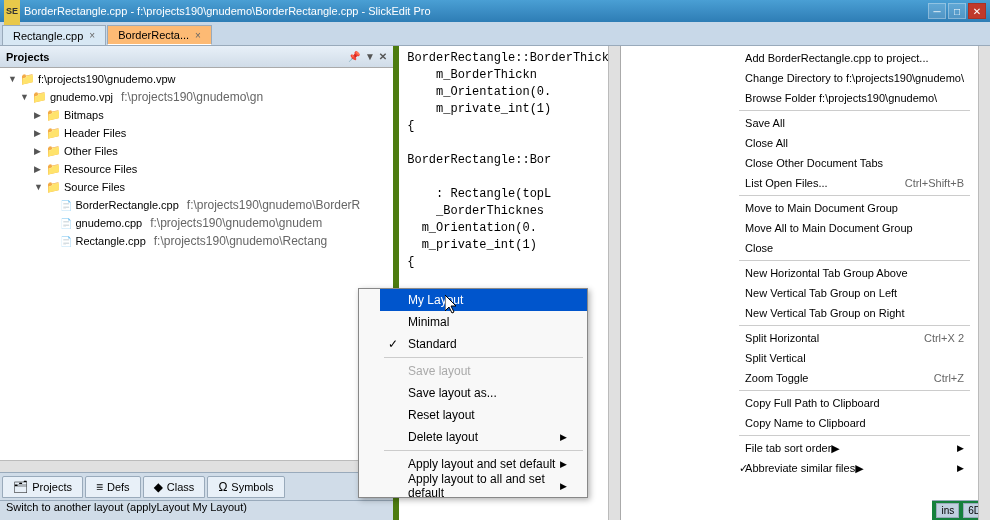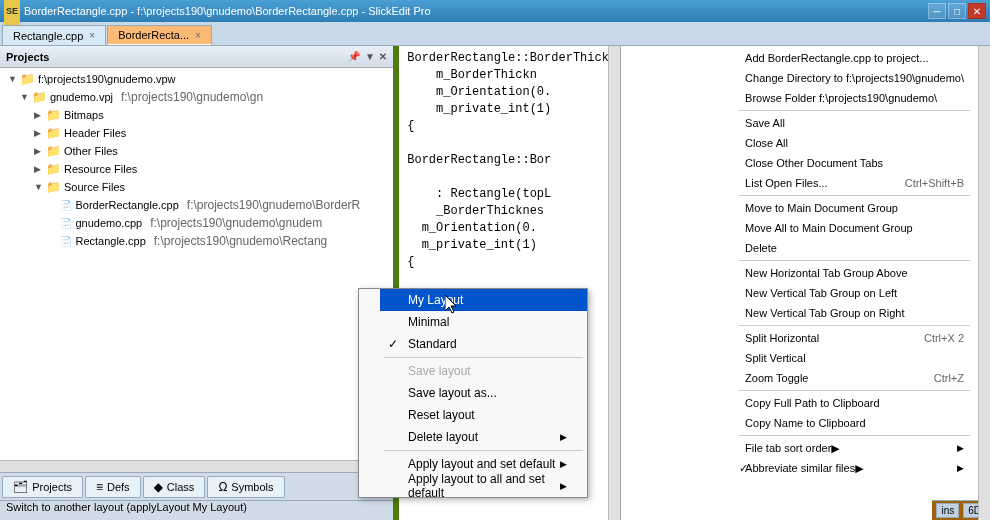--- a/index.html
+++ b/index.html
@@ -228,21 +228,21 @@
     }
     .right-menu-item.has-arrow::after { content: '▶'; margin-left: auto; font-size: 9px; }
     .right-menu-item .shortcut { margin-left: auto; color: #666; font-size: 11px; }
     .right-menu-separator {
       height: 1px;
       background: #ccc;
       margin: 2px 6px;
     }
     .right-panel-bottom {
       height: 20px;
-      background: #a16207;
+      background: #15803d;
       border-top: 1px solid #9ab;
       display: flex;
       align-items: center;
       padding: 0 4px;
       gap: 4px;
       font-size: 11px;
     }
     .rp-badge {
       background: #c0d0e0;
       border: 1px solid #9ab;
@@ -474,21 +474,21 @@
           <span class="shortcut">Ctrl+Shift+B</span>
         </div>
         <div class="right-menu-separator"></div>
         <div class="right-menu-item">
           <span>Move to Main Document Group</span>
         </div>
         <div class="right-menu-item">
           <span>Move All to Main Document Group</span>
         </div>
         <div class="right-menu-item">
-          <span>Delete</span>
+          <span>Close</span>
         </div>
         <div class="right-menu-separator"></div>
         <div class="right-menu-item">
           <span>New Horizontal Tab Group Above</span>
         </div>
         <div class="right-menu-item">
           <span>New Vertical Tab Group on Left</span>
         </div>
         <div class="right-menu-item">
           <span>New Vertical Tab Group on Right</span>

